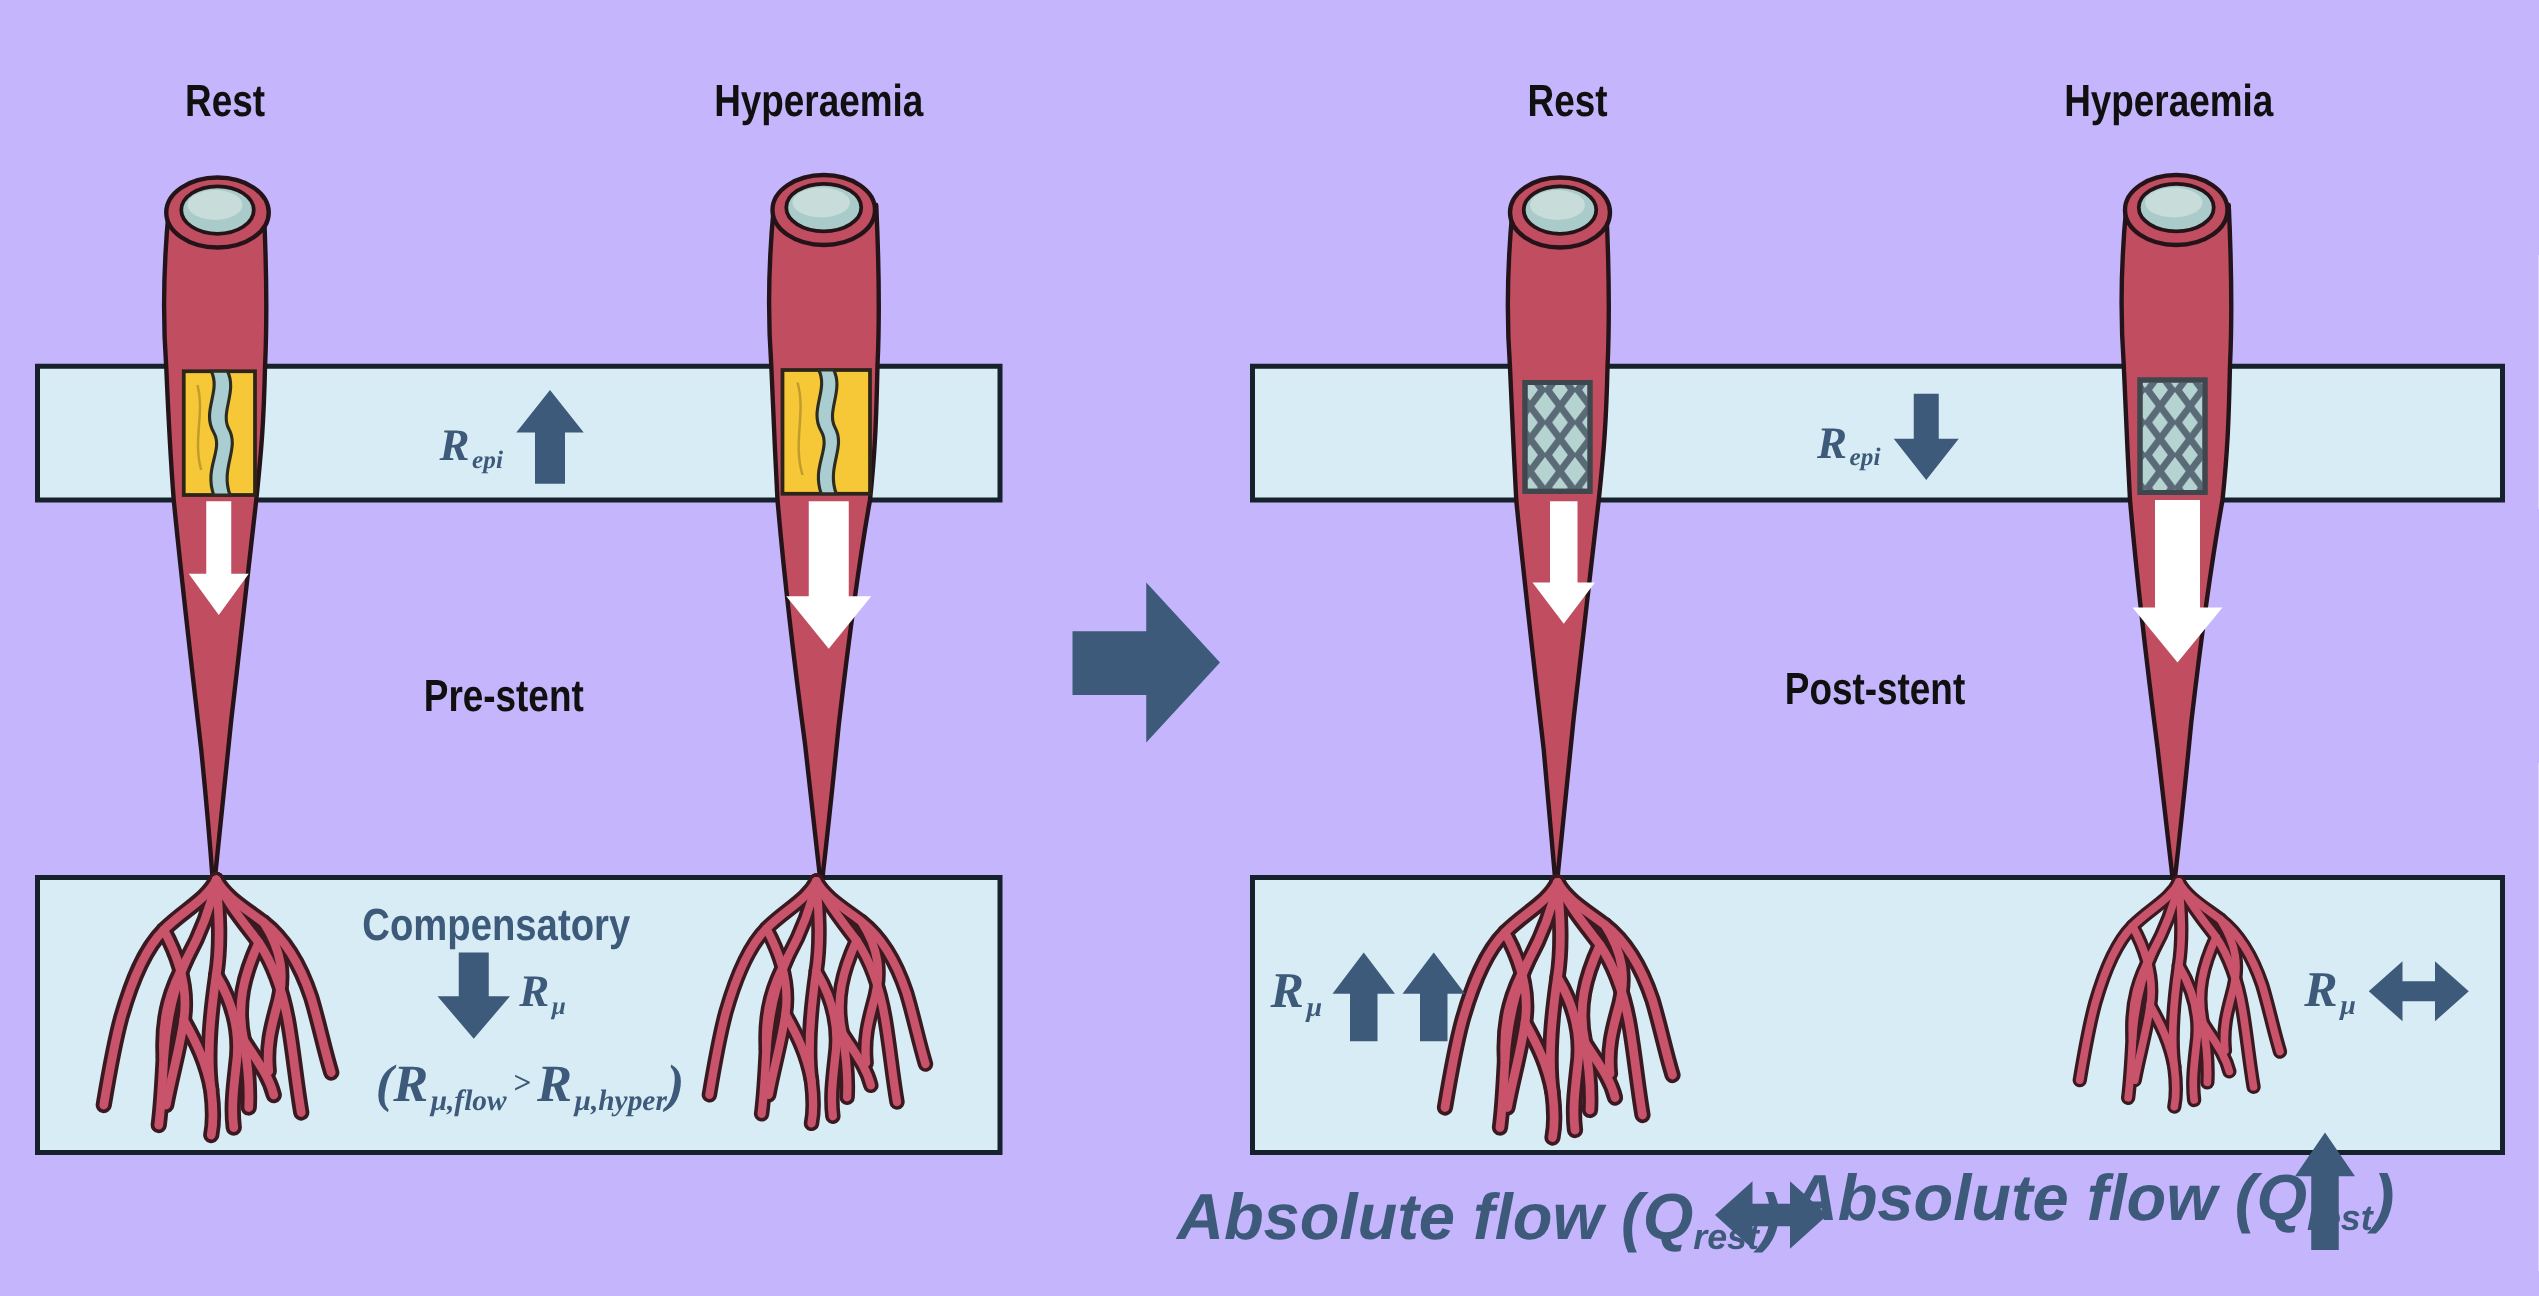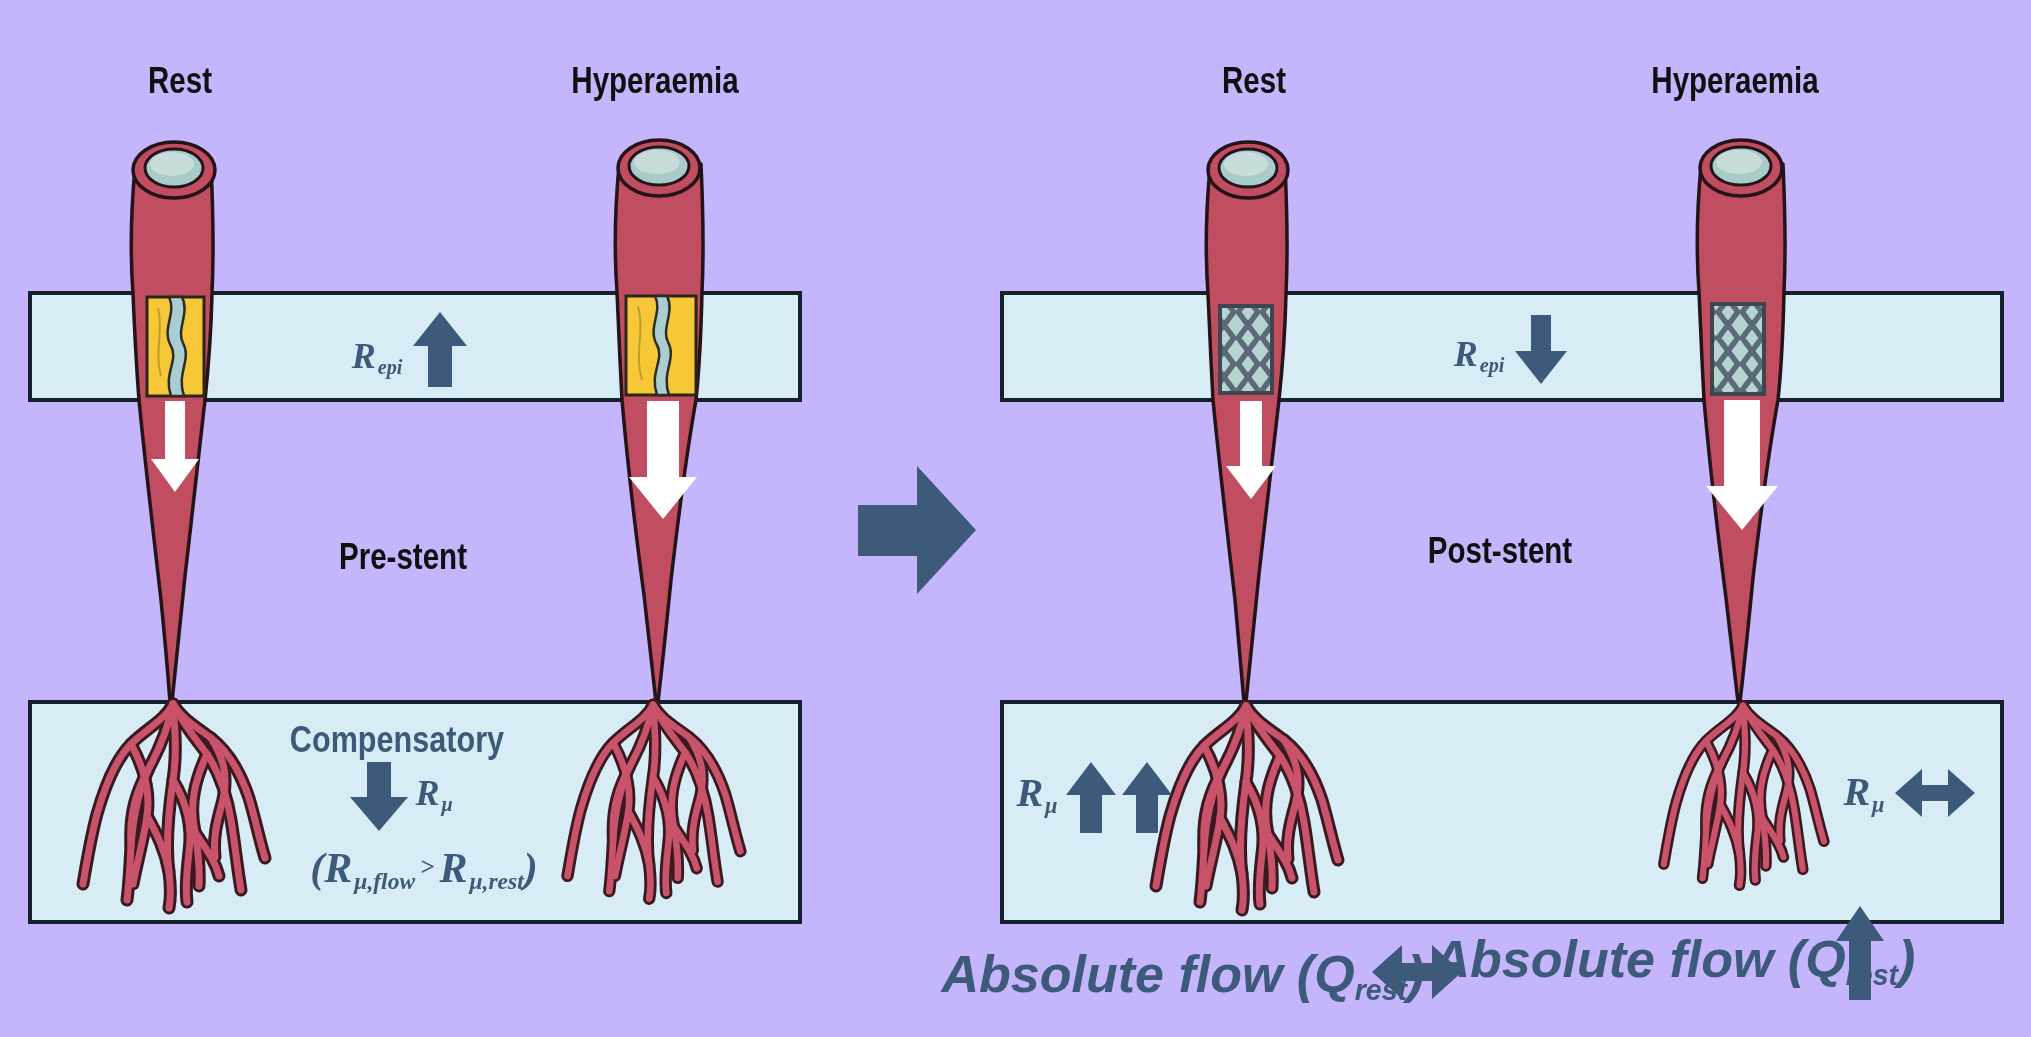--- a/index.html
+++ b/index.html
@@ -168,21 +168,21 @@
   <span>R</span><span class="sub">epi</span>
 </div>
 
 <div class="abs comp" style="left:397px;top:740px;">Compensatory</div>
 
 <div class="abs math sz44" style="left:434px;top:793px;">
   <span>R</span><span class="sub">μ</span>
 </div>
 
 <div class="abs math sz42" style="left:424px;top:868px;">
-  <span>(R</span><span class="sub">μ,flow</span><span class="rel">&gt;</span><span>R</span><span class="sub">μ,rest</span><span>)</span>
+  <span>(R</span><span class="sub">μ,flow</span><span class="rel">&gt;</span><span>R</span><span class="sub">μ,hyper</span><span>)</span>
 </div>
 
 <div class="abs math sz40" style="left:1037px;top:792px;">
   <span>R</span><span class="sub">μ</span>
 </div>
 <div class="abs math sz40" style="left:1864px;top:791px;">
   <span>R</span><span class="sub">μ</span>
 </div>
 
 <div class="abs flow" style="left:1183px;top:974px;">

